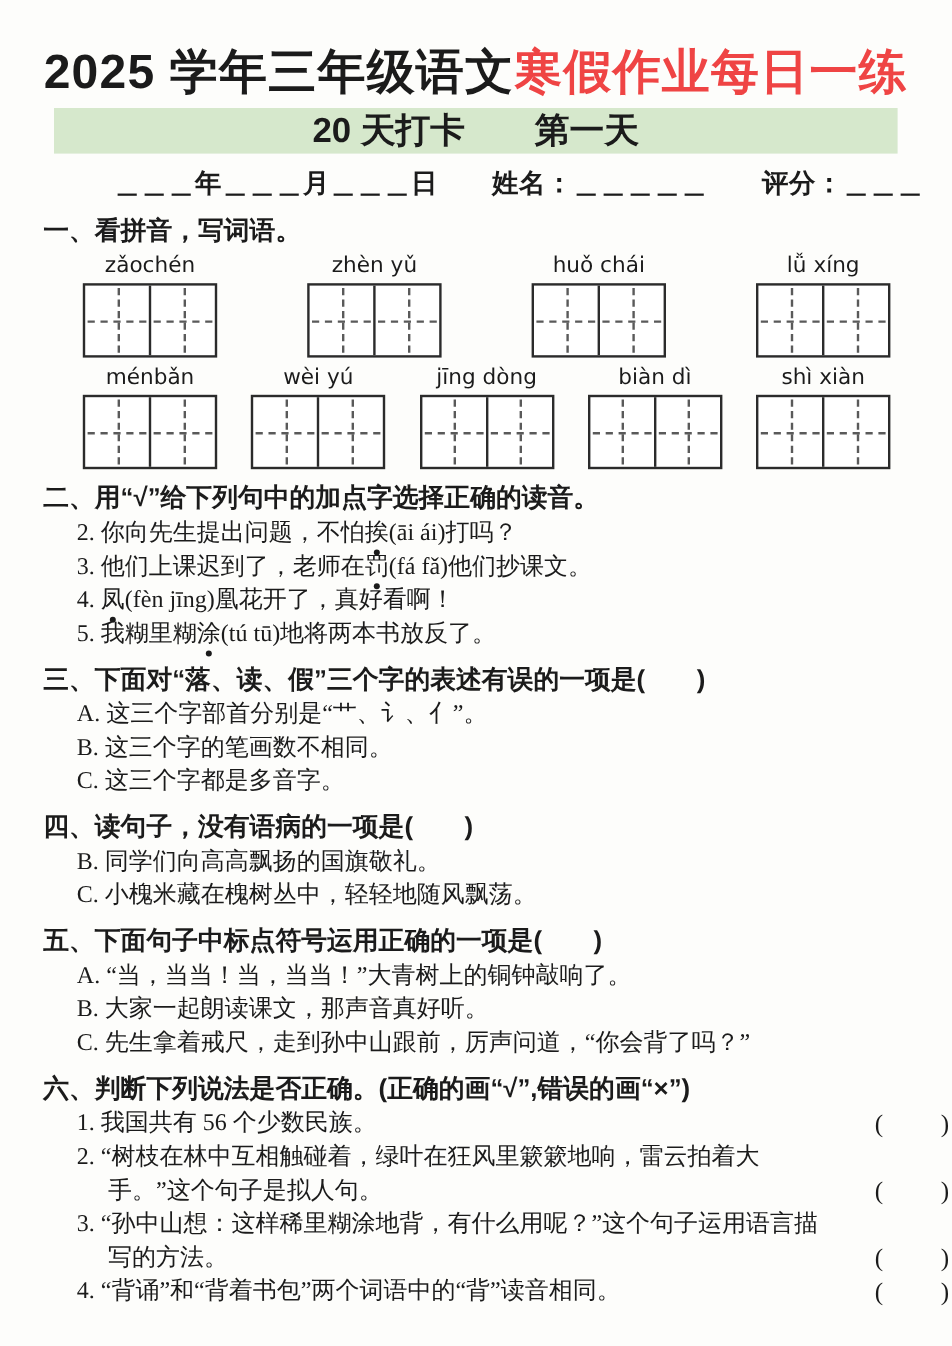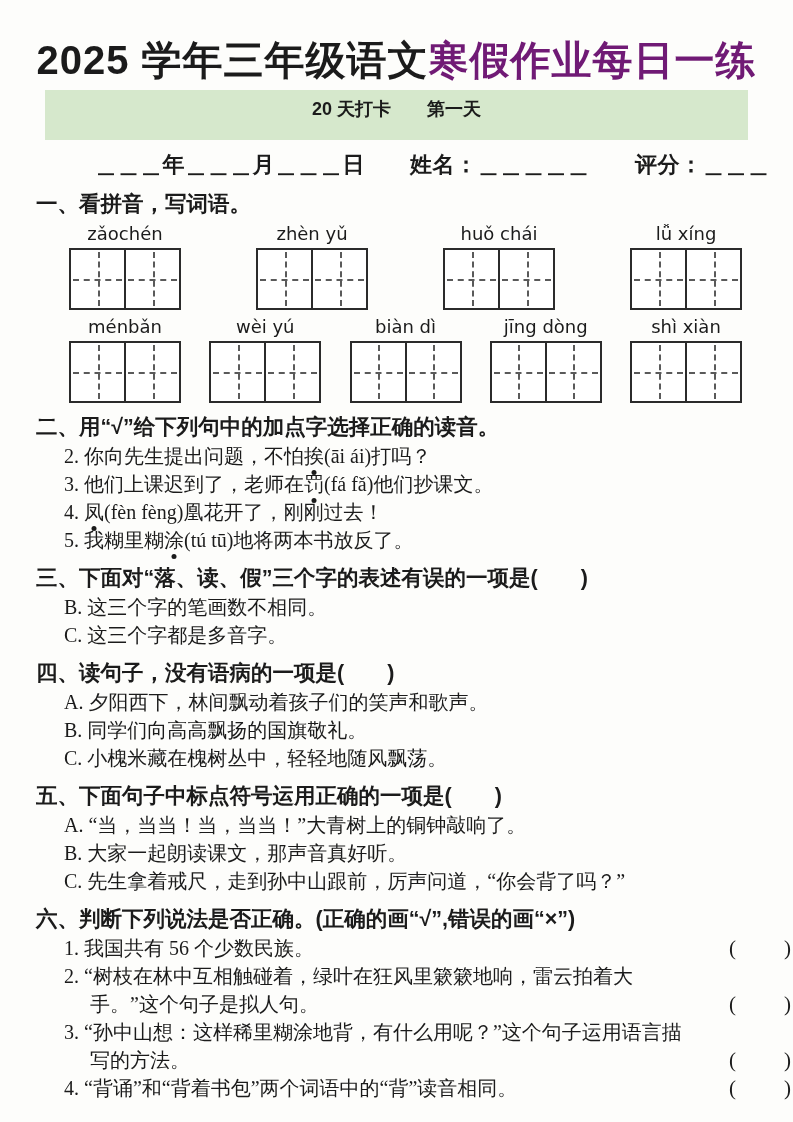--- a/index.html
+++ b/index.html
@@ -16,29 +16,29 @@
   
   .main-title {
     text-align:center;
     font-family:"Liberation Sans", sans-serif;
     font-weight:bold;
     font-size:40px;
     line-height:48px;
     letter-spacing:1px;
     white-space:nowrap;
   }
-  .main-title .red { color:#701a75; }
+  .main-title .red { color:#ef4444; }
   .banner {
     margin:6px 45px 0 45px;
     background:#d6e8cc;
-    height:50px;
+    height:38px;
     text-align:center;
     font-family:"Liberation Sans", sans-serif;
     font-weight:bold;
-    font-size:18px;
+    font-size:29px;
     line-height:38px;
   }
   .date-line {
     margin:10px 0 0 95px;
     font-size:22px;
     font-weight:600;
     letter-spacing:0.5px;
   }
 
   
@@ -169,60 +169,60 @@
           </div>
       </div>
       <div class="word-block">
         <div class="pinyin">wèi  yú</div>
         <div class="tian-grid">
             <div class="tian-cell"></div>
             <div class="tian-cell"></div>
           </div>
       </div>
       <div class="word-block">
+        <div class="pinyin">jīng dòng</div>
+        <div class="tian-grid">
+            <div class="tian-cell"></div>
+            <div class="tian-cell"></div>
+          </div>
+      </div>
+      <div class="word-block">
         <div class="pinyin">biàn  dì</div>
-        <div class="tian-grid">
-            <div class="tian-cell"></div>
-            <div class="tian-cell"></div>
-          </div>
-      </div>
-      <div class="word-block">
-        <div class="pinyin">jīng dòng</div>
         <div class="tian-grid">
             <div class="tian-cell"></div>
             <div class="tian-cell"></div>
           </div>
       </div>
       <div class="word-block">
         <div class="pinyin">shì  xiàn</div>
         <div class="tian-grid">
             <div class="tian-cell"></div>
             <div class="tian-cell"></div>
           </div>
       </div>
     </div>
   </div>
 
   <div class="section">
     <div class="sec-header">二、用“√”给下列句中的加点字选择正确的读音。</div>
     <div class="q-item"><span>2. 你向先生提出问题，不怕</span><span class="dotted">挨</span><span>(āi ái)打吗？</span></div>
     <div class="q-item"><span>3. 他们上课迟到了，老师在</span><span class="dotted">罚</span><span>(fá  fǎ)他们抄课文。</span></div>
-    <div class="q-item"><span>4. </span><span class="dotted">凤</span><span>(fèn fèng)凰花开了，刚刚过去！</span></div>
+    <div class="q-item"><span>4. </span><span class="dotted">凤</span><span>(fèn jīng)凰花开了，真好看啊！</span></div>
     <div class="q-item"><span>5. 我糊里糊</span><span class="dotted">涂</span><span>(tú tū)地将两本书放反了。</span></div>
   </div>
 
   <div class="section">
     <div class="sec-header">三、下面对“落、读、假”三个字的表述有误的一项是(　　)</div>
+    <div class="q-item">A. 这三个字部首分别是“艹、讠、亻”。</div>
     <div class="q-item">B. 这三个字的笔画数不相同。</div>
     <div class="q-item">C. 这三个字都是多音字。</div>
   </div>
 
   <div class="section">
     <div class="sec-header">四、读句子，没有语病的一项是(　　)</div>
-    <div class="q-item">A. 夕阳西下，林间飘动着孩子们的笑声和歌声。</div>
     <div class="q-item">B. 同学们向高高飘扬的国旗敬礼。</div>
     <div class="q-item">C. 小槐米藏在槐树丛中，轻轻地随风飘荡。</div>
   </div>
 
   <div class="section">
     <div class="sec-header">五、下面句子中标点符号运用正确的一项是(　　)</div>
     <div class="q-item">A. “当，当当！当，当当！”大青树上的铜钟敲响了。</div>
     <div class="q-item">B. 大家一起朗读课文，那声音真好听。</div>
     <div class="q-item">C. 先生拿着戒尺，走到孙中山跟前，厉声问道，“你会背了吗？”</div>
   </div>

